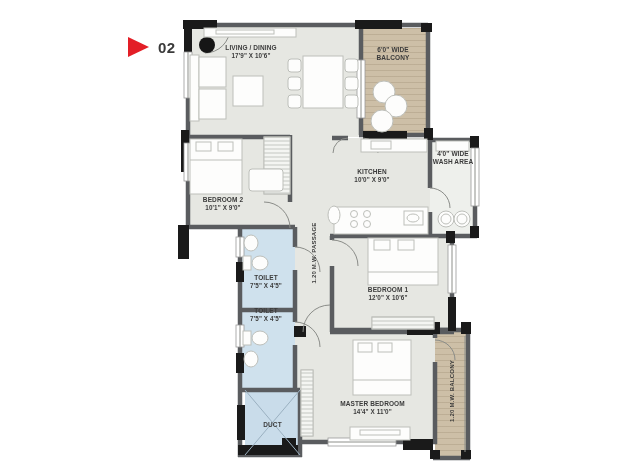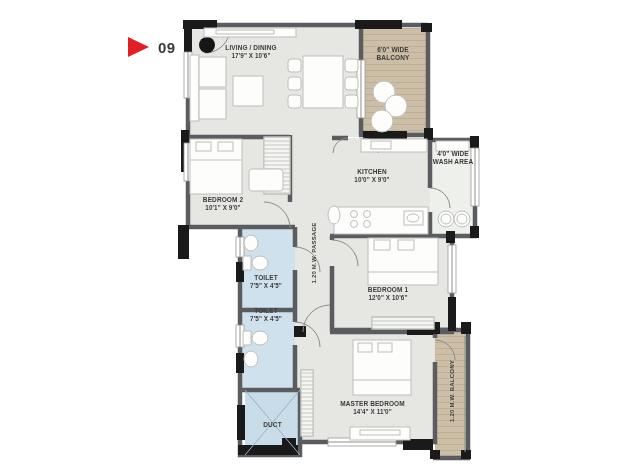--- a/index.html
+++ b/index.html
@@ -27,21 +27,21 @@
   .tri{width:0;height:0;border-left:21px solid #e31e26;border-top:10px solid transparent;border-bottom:10px solid transparent;}
   .marker .num{font-size:15px;font-weight:bold;color:#3a3a3a;margin-left:9px;letter-spacing:.5px;}
 </style>
 </head>
 <body>
 
 <div class="stage">
 
   <div class="marker">
     <div class="tri"></div>
-    <div class="num">09</div>
+    <div class="num">02</div>
   </div>
 
   <div class="room floor" style="left:188px;top:25px;width:173px;height:112px;"></div>
   <div class="room tan" style="left:361px;top:28px;width:67px;height:107px;"></div>
   <div class="room floor" style="left:290px;top:137px;width:42px;height:253px;"></div>
   <div class="room floor" style="left:188px;top:137px;width:102px;height:90px;"></div>
   <div class="room floor" style="left:332px;top:138px;width:98px;height:98px;"></div>
   <div class="room washfloor" style="left:430px;top:140px;width:45px;height:96px;"></div>
   <div class="room wet" style="left:240px;top:227px;width:55px;height:83px;"></div>
   <div class="room wet" style="left:240px;top:310px;width:55px;height:80px;"></div>

